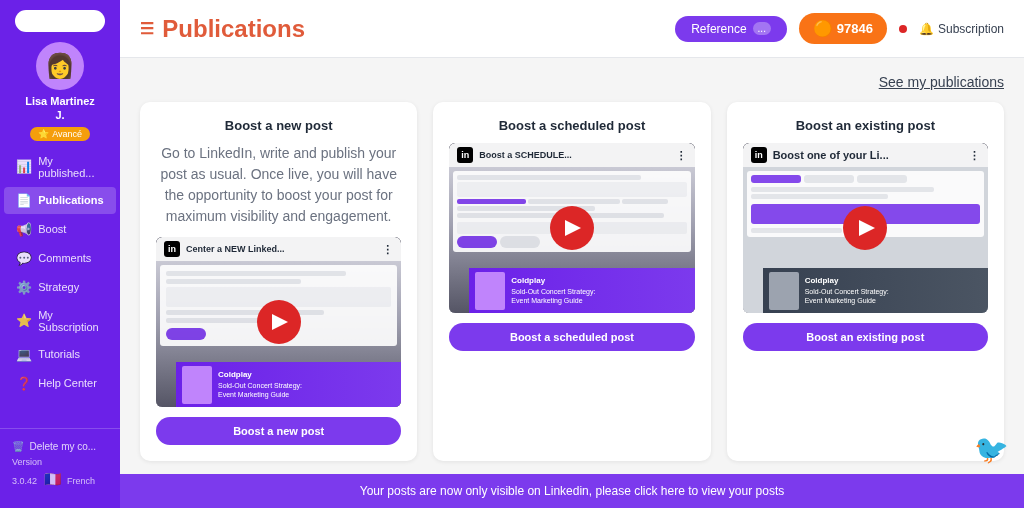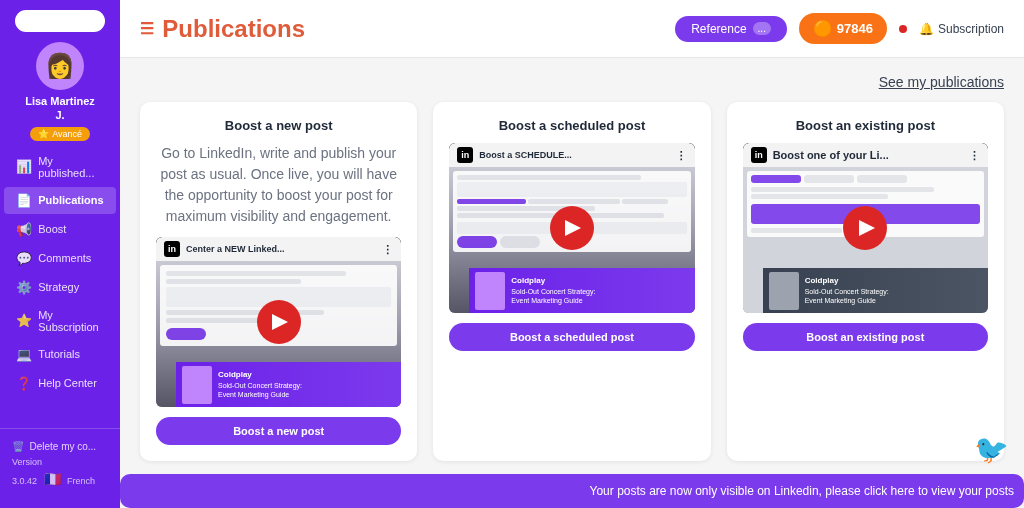--- a/index.html
+++ b/index.html
@@ -345,26 +345,25 @@
     }
 
     
     .bottom-bar {
       position: fixed;
       bottom: 0;
       left: 120px;
       right: 0;
       background: #7c3aed;
       color: white;
-      text-align: right;
+      text-align: center;
       padding: 10px;
       font-size: 12px;
       cursor: pointer;
       z-index: 100;
-      border-radius: 10px;
     }
 
     
     .mascot {
       position: fixed;
       bottom: 35px;
       right: 10px;
       width: 40px;
       height: 40px;
       font-size: 28px;

